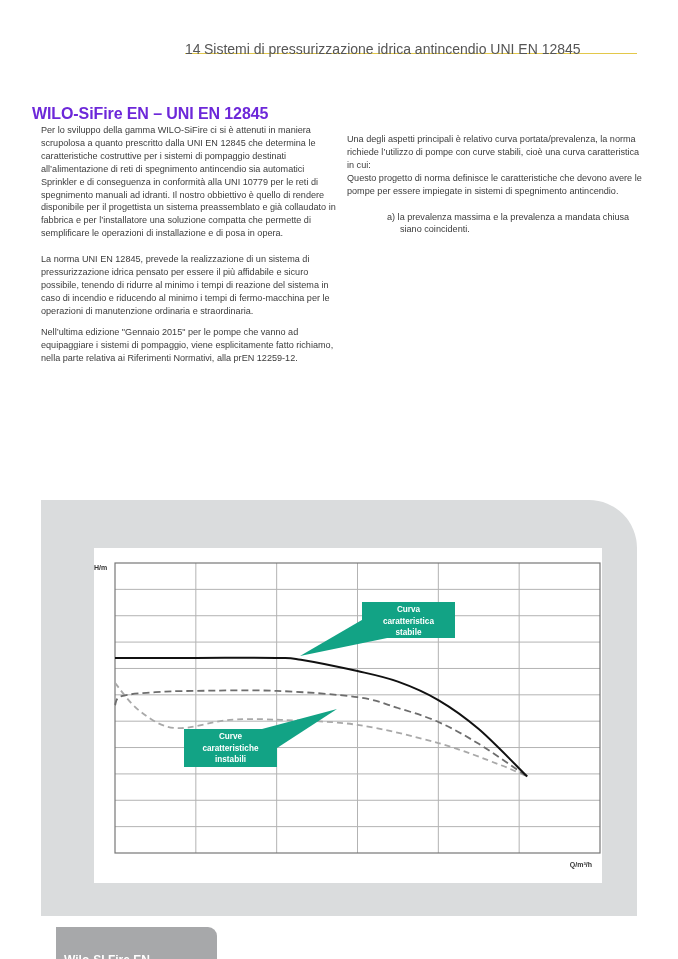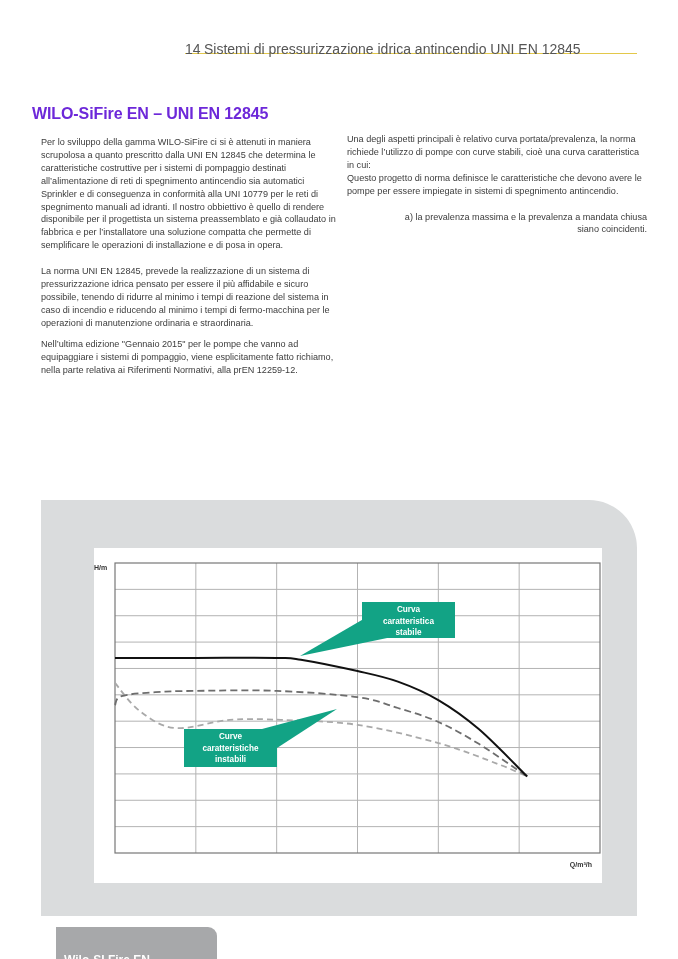--- a/index.html
+++ b/index.html
@@ -15,24 +15,24 @@
     }
     .running-header .pageno { display: inline-block; width: 19px; }
     .page-title {
       position: absolute; left: 32px; top: 105px; margin: 0;
       font-size: 16px; font-weight: bold; color: #6d28d9; letter-spacing: -0.1px;
     }
     .col {
       position: absolute; font-size: 9.1px; line-height: 12.9px; color: #3c3c3c;
     }
     .col p { margin: 0 0 13px 0; }
-    .col-left { left: 41px; top: 136px; width: 300px; }
+    .col-left { left: 41px; top: 124px; width: 300px; }
     .col-right { left: 347px; top: 133px; width: 300px; }
     .col ol.list { list-style: none; margin: 0; padding-left: 40px; }
-    .col ol.list li { padding-left: 13px; text-indent: -13px; text-align: right; }
+    .col ol.list li { padding-left: 13px; text-indent: -13px; }
 
     .chart-panel {
       position: absolute; left: 41px; top: 500px; width: 596px; height: 416px;
       background: #dadcdd; border-top-right-radius: 48px;
     }
     .chart-box {
       position: absolute; left: 94px; top: 548px; width: 508px; height: 335px;
       background: #ffffff;
     }
     svg.chart { position: absolute; left: 0; top: 0; }

